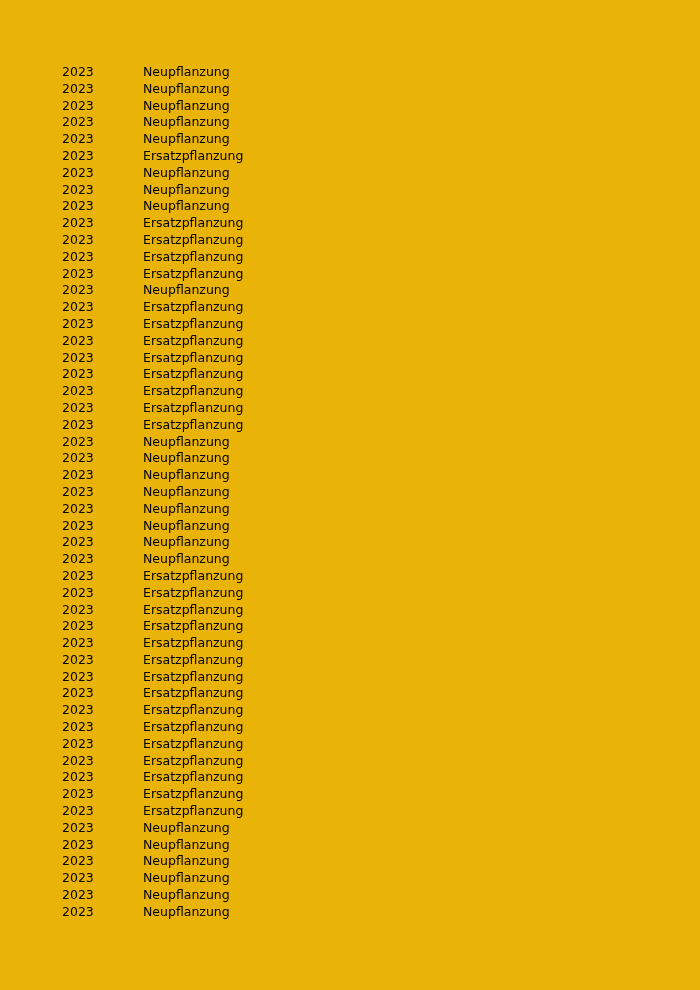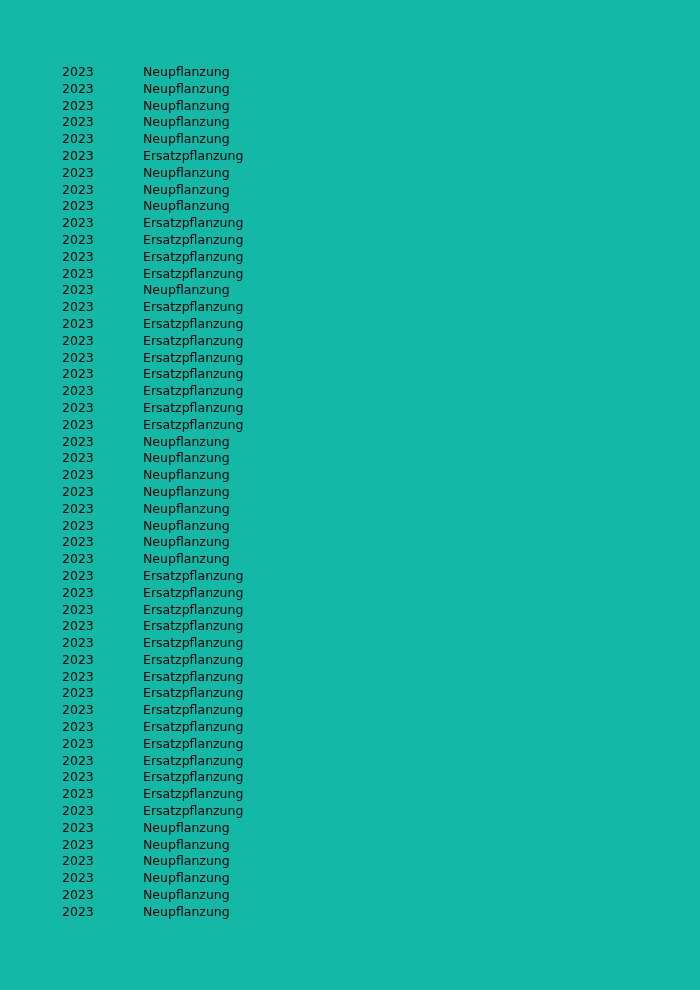--- a/index.html
+++ b/index.html
@@ -4,21 +4,21 @@
 <style>
   html, body {
     margin: 0;
     padding: 0;
     background: #ffffff;
   }
   .page {
     position: relative;
     width: 700px;
     height: 990px;
-    background: #14b8a6;
+    background: #eab308;
     font-family: "DejaVu Sans", sans-serif;
     overflow: hidden;
   }
   .table {
     position: absolute;
     left: 62px;
     top: 64px;
     border-collapse: collapse;
   }
   .table td {

